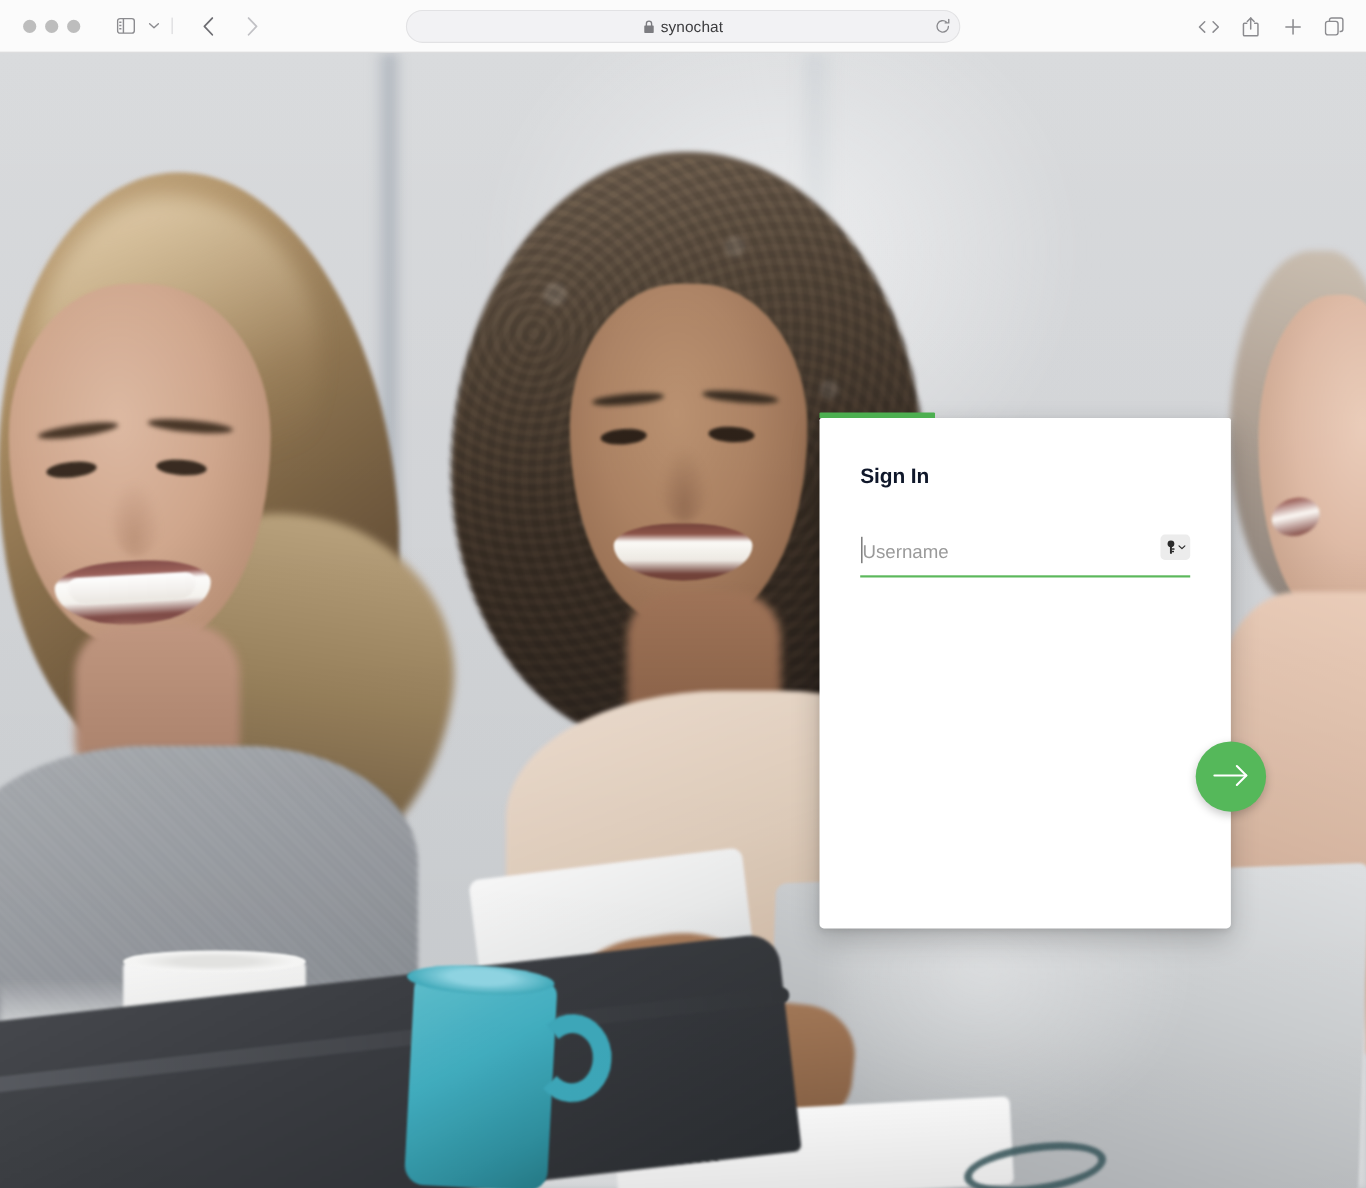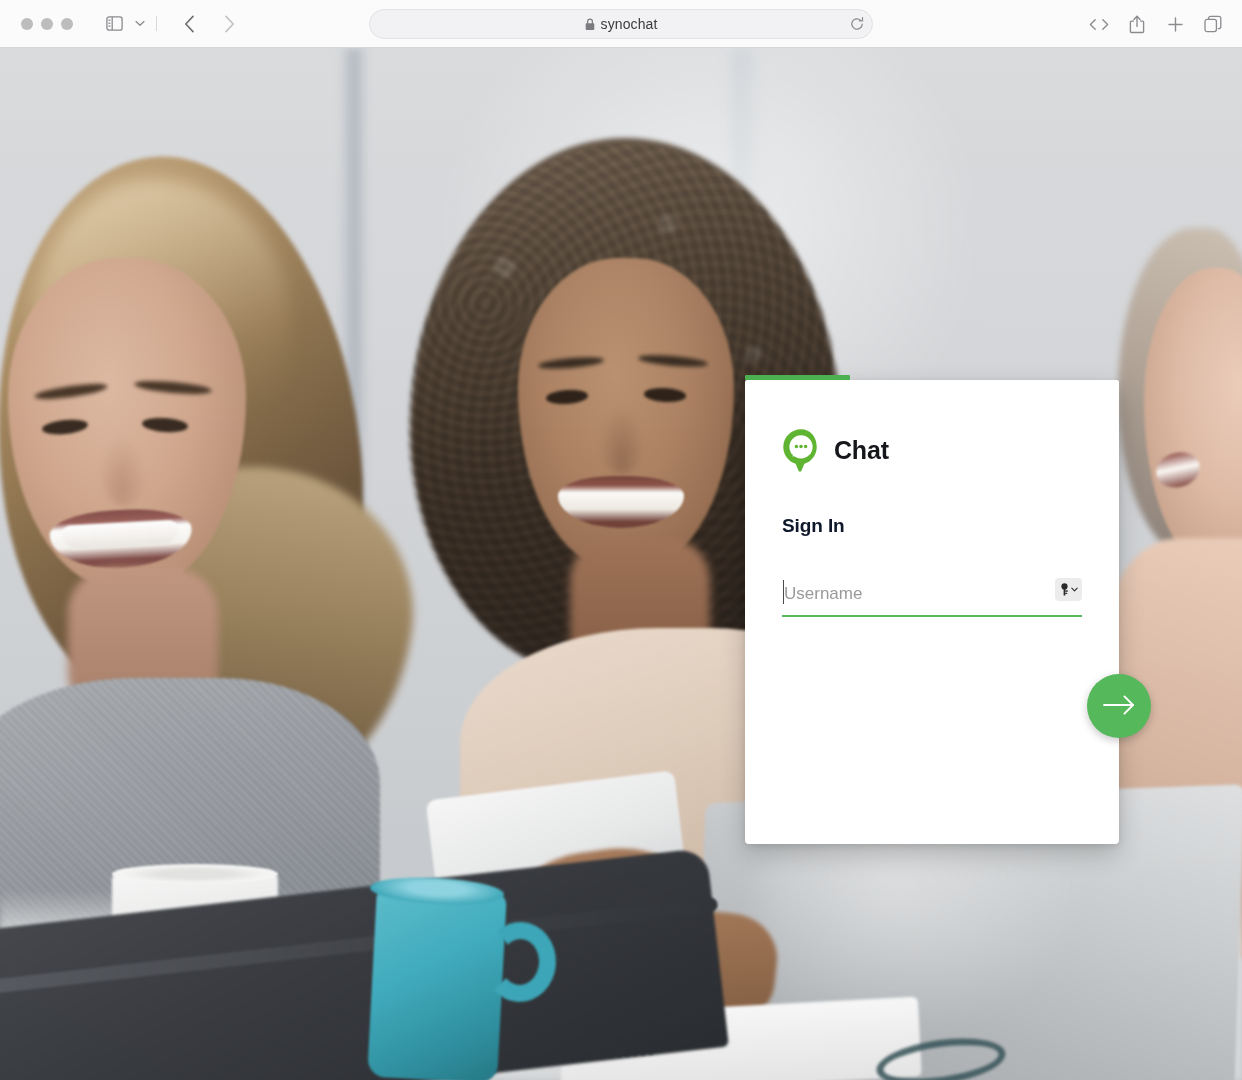--- a/index.html
+++ b/index.html
@@ -769,33 +769,20 @@
       <div class="mug-teal-rim"></div>
       <div class="mug-handle"></div>
       <div class="photo-veil"></div>
     </div>
 
     <div class="login-card">
       <div class="card-accent"></div>
 
       <div class="card-inner">
 
-        <div class="brand-row">
-          <span class="brand-logo">
-            <svg width="38" height="44" viewBox="0 0 38 44">
-              <path d="M19 1.2C9.2 1.2 1.3 9.1 1.3 18.9c0 7.9 5.2 14.6 12.3 16.9l3.1 7.1c.5 1.1 2.1 1.1 2.6 0l3.1-7.1c7.1-2.3 12.3-9 12.3-16.9C34.7 9.1 28.8 1.2 19 1.2z" fill="#5fb431"></path>
-              <circle cx="19" cy="18.9" r="11.6" fill="#ffffff"></circle>
-              <path d="M19 8.6c-6 0-10.9 4.1-10.9 9.2 0 2.6 1.3 5 3.4 6.7l-0.9 4.3 4.4-2.3c1.2 0.3 2.6 0.5 4 0.5 6 0 10.9-4.1 10.9-9.2S25 8.6 19 8.6z" fill="#ffffff"></path>
-              <circle cx="14.4" cy="18.4" r="1.75" fill="#5fb431"></circle>
-              <circle cx="19" cy="18.4" r="1.75" fill="#5fb431"></circle>
-              <circle cx="23.6" cy="18.4" r="1.75" fill="#5fb431"></circle>
-            </svg>
-          </span>
-          <span class="brand-name">Chat</span>
-        </div>
 
         <div class="signin-title">Sign In</div>
 
         <div class="field-group">
           <span class="caret"></span>
           <input class="field-input" type="text" placeholder="Username" style="">
           <button class="autofill-btn">
             <svg width="11" height="13" viewBox="0 0 11 13" fill="#2a2a2a">
               <circle cx="5.5" cy="3.4" r="3.1"></circle>
               <rect x="4.6" y="5.4" width="1.8" height="7.1" rx="0.5"></rect>

